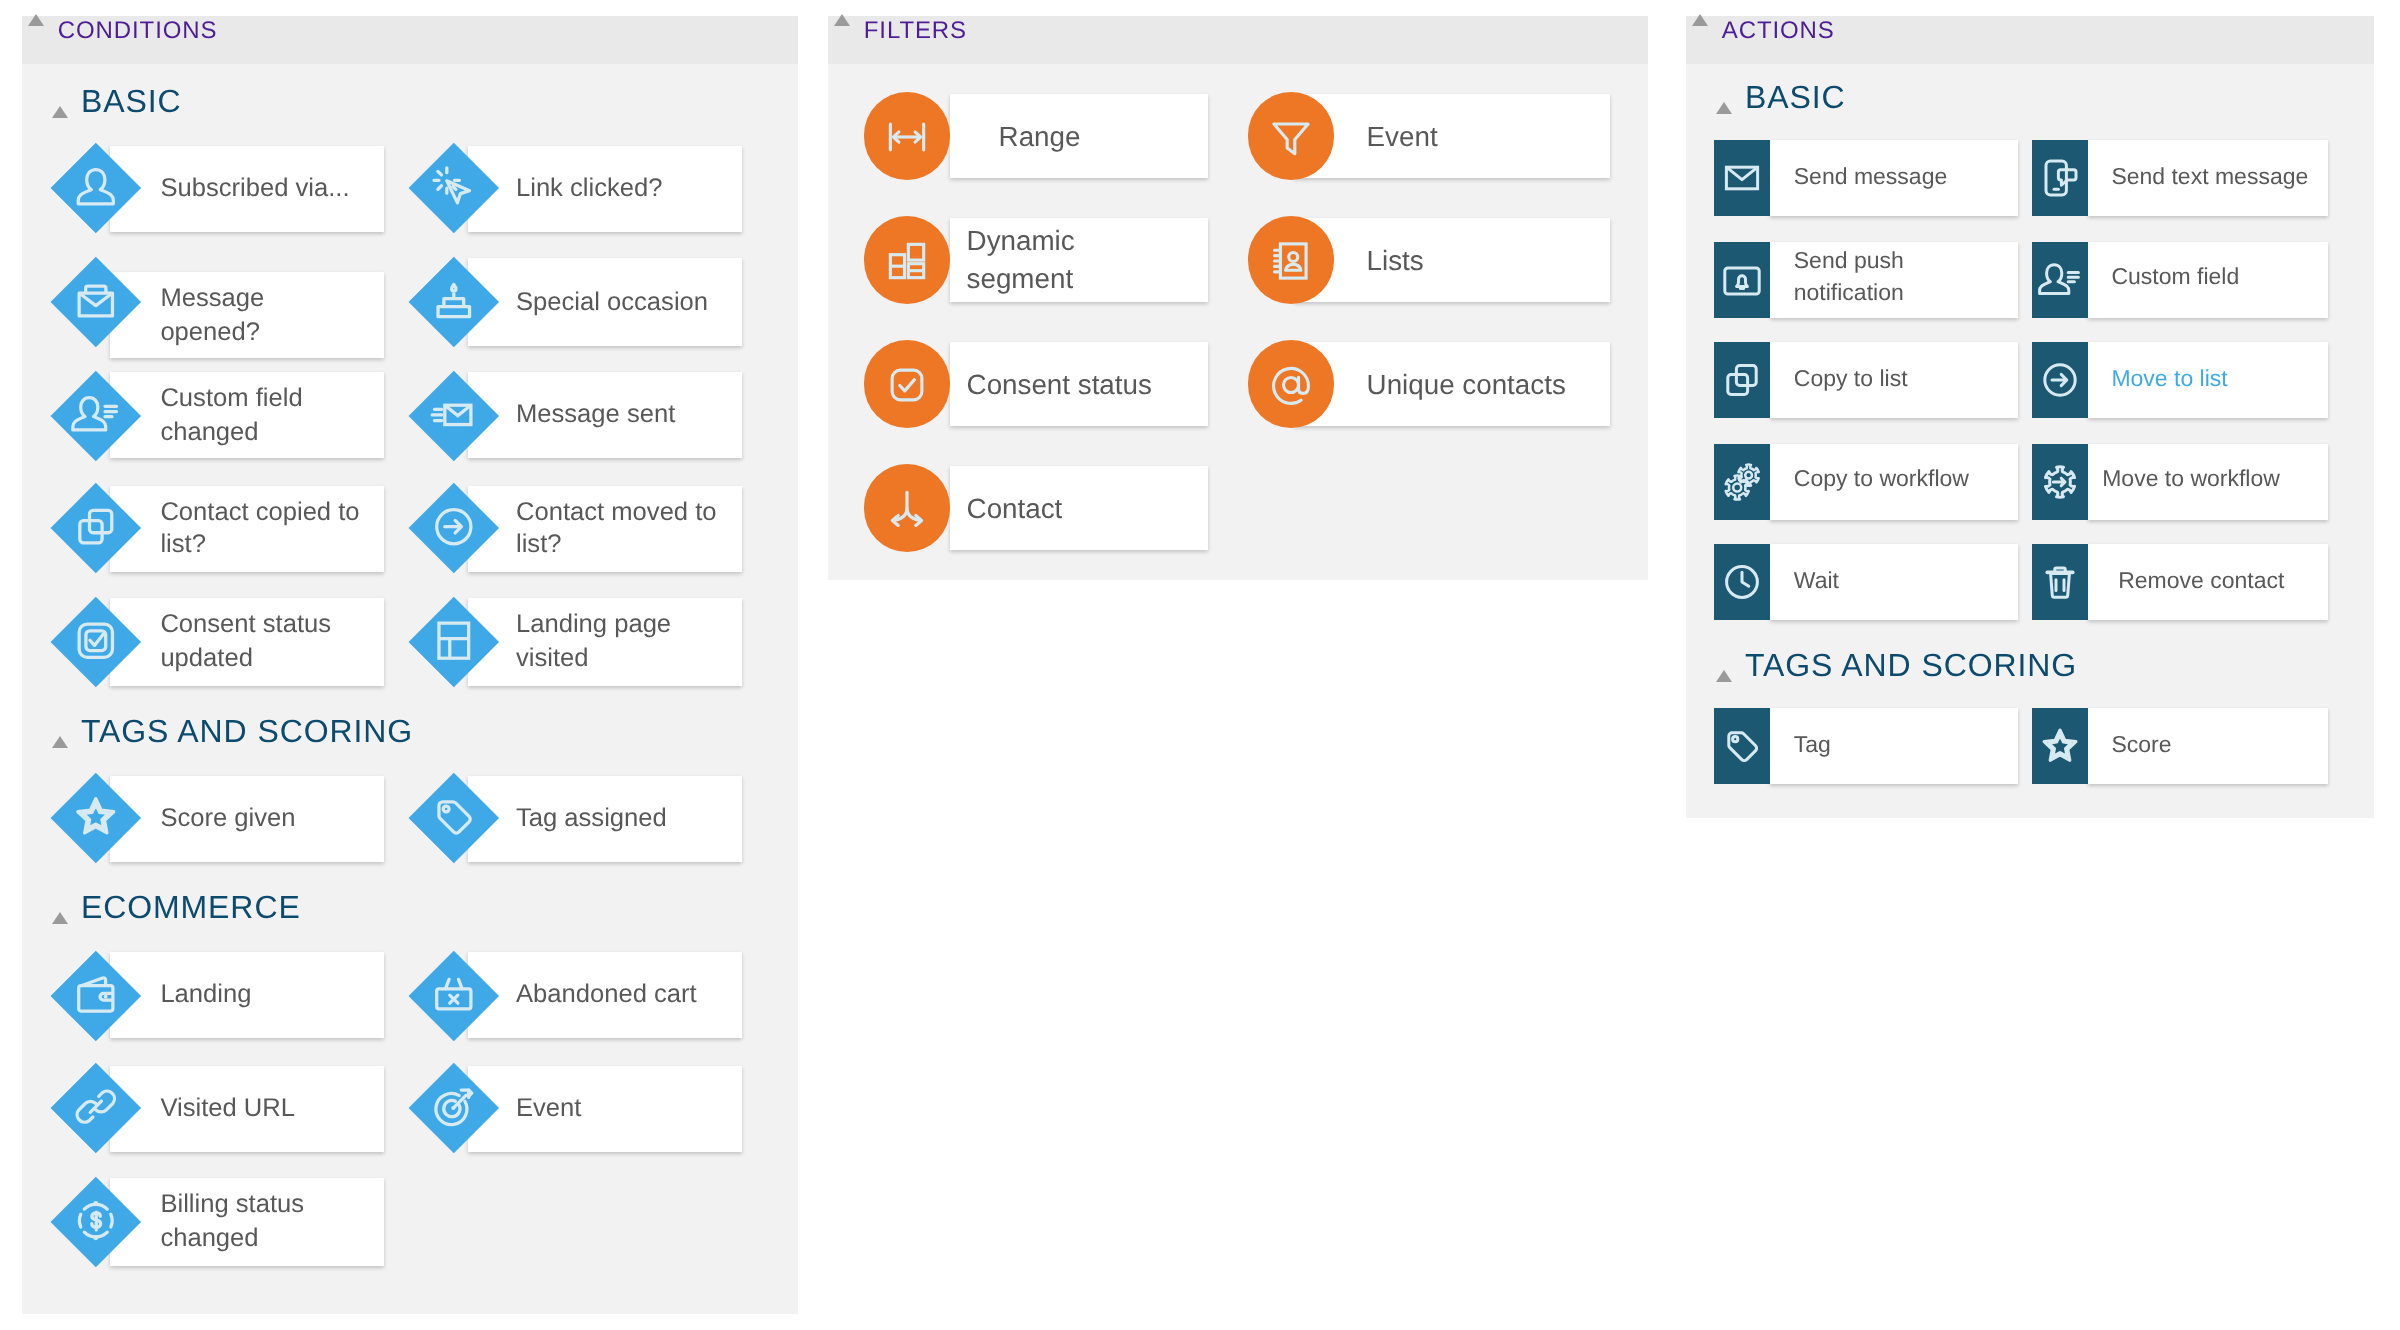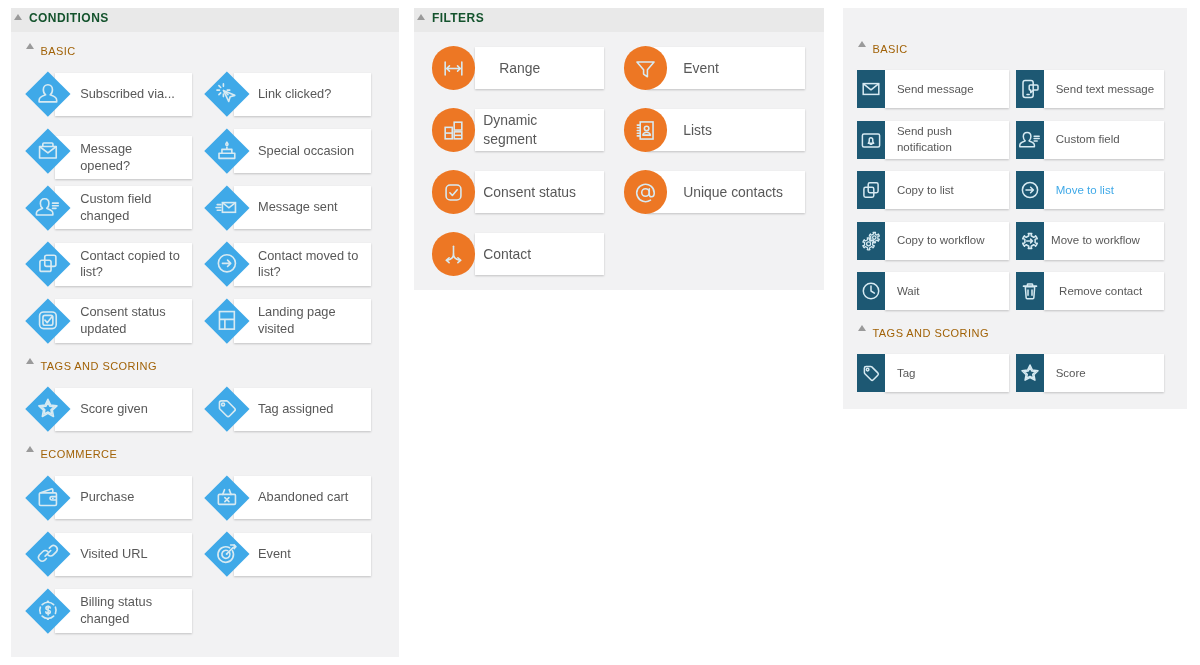--- a/index.html
+++ b/index.html
@@ -9,37 +9,37 @@
     background:#ffffff;
     font-family:"Liberation Sans", sans-serif;
     overflow:hidden;
     position:relative;
   }
   .panel { position:absolute; background:#f2f2f3; }
   .panel-header {
     background:#e9e9e9;
     height:24px;
     padding-bottom:5px;
-    display:flex; align-items:center;
+    display:flex; align-items:flex-start;
     padding-left:3.3px;
-    color:#14532d;
+    color:#4c1d95;
     font-size:12px;
     letter-spacing:0.45px;
-    font-weight:700;
+    font-weight:400;
   }
   .tri {
     width:0;height:0;
     border-left:4.5px solid transparent;border-right:4.5px solid transparent;
     border-bottom:6.3px solid #9a9a9a;
     margin-right:6.6px;
     position:relative; top:-1px;
   }
   .group-label {
-    display:flex;align-items:flex-start;
-    color:#a16207;font-size:11px;letter-spacing:0.45px;
+    display:flex;align-items:flex-end;
+    color:#0c4a6e;font-size:16px;letter-spacing:0.45px;
   }
   .group-label .tri { top:-2px; }
   .item { position:absolute; }
   .card {
     position:absolute;
     background:#fff;
     box-shadow:0 1px 2px rgba(0,0,0,0.2);
     display:flex; align-items:center;
     color:#585858;
     font-size:12.8px;
@@ -279,21 +279,21 @@
             </span>
           </div>
         </div>
       </div>
       <div class="group-label" style="position:absolute;left:14.9px;top:440.1px;height:16px;">
         <span class="tri"></span>
         <span>ECOMMERCE</span>
       </div>
       <div class="item">
         <div class="card cond" style="left:43.8px;top:467.8px;width:137.2px;height:43.4px;padding-left:25.4px;">
-          <span class="lbl">Purchase</span>
+          <span class="lbl">Landing</span>
         </div>
         <div style="position:absolute;left:14px;top:467px;width:45px;height:45px;">
           <div class="badge" style="position:absolute;left:6.6px;top:6.6px;width:31.8px;height:31.8px;display:flex;align-items:center;justify-content:center;background:#3fa9e8;transform:rotate(45deg);">
             <span style="display:block;line-height:0;transform:rotate(-45deg);">
               <svg width="27" height="27" viewBox="0 0 24 24" fill="none" stroke="#d7eaf2" stroke-width="1.45">
                 <g>
                   <rect x="4.4" y="8" width="15.2" height="11.3" rx="1.1"></rect>
                   <path d="M5.5 8 15 4.6c.7-.25 1.35.1 1.35.85V8" stroke-linejoin="round"></path>
                   <path d="M19.6 11.4h-4.2a1.5 1.5 0 0 0 0 3h4.2" stroke-linejoin="round"></path>
                   <circle cx="16.4" cy="12.9" r=".85" fill="#d7eaf2" stroke="none"></circle>
@@ -504,20 +504,24 @@
                   <path d="M12 11.6c0 3.4-2.2 4.8-5.3 5.4M12 11.6c0 3.4 2.2 4.8 5.3 5.4" stroke-linecap="round"></path>
                   <path d="m8.1 14.9-2.6 2.2 2.6 2.2M15.9 14.9l2.6 2.2-2.6 2.2" stroke-linecap="round" stroke-linejoin="round" fill="none"></path>
                 </g>
               </svg>
             </span>
           </div>
         </div>
       </div>
     </div>
     <div class="panel" style="left:843px;top:8px;width:343.5px;height:401px;">
+      <div class="panel-header">
+        <span class="tri"></span>
+        <span>ACTIONS</span>
+      </div>
       <div class="group-label" style="position:absolute;left:14.9px;top:34.599999999999994px;height:16px;">
         <span class="tri"></span>
         <span>BASIC</span>
       </div>
       <div class="item">
         <div class="card act" style="left:42.3px;top:62.3px;width:123.4px;height:38px;padding-left:11.6px;">
           <span class="lbl">Send message</span>
         </div>
         <div style="position:absolute;left:14.4px;top:62.3px;width:28px;height:38px;">
           <div class="badge" style="position:absolute;left:0px;top:0px;width:28px;height:38px;display:flex;align-items:center;justify-content:center;background:#1d5873;">

